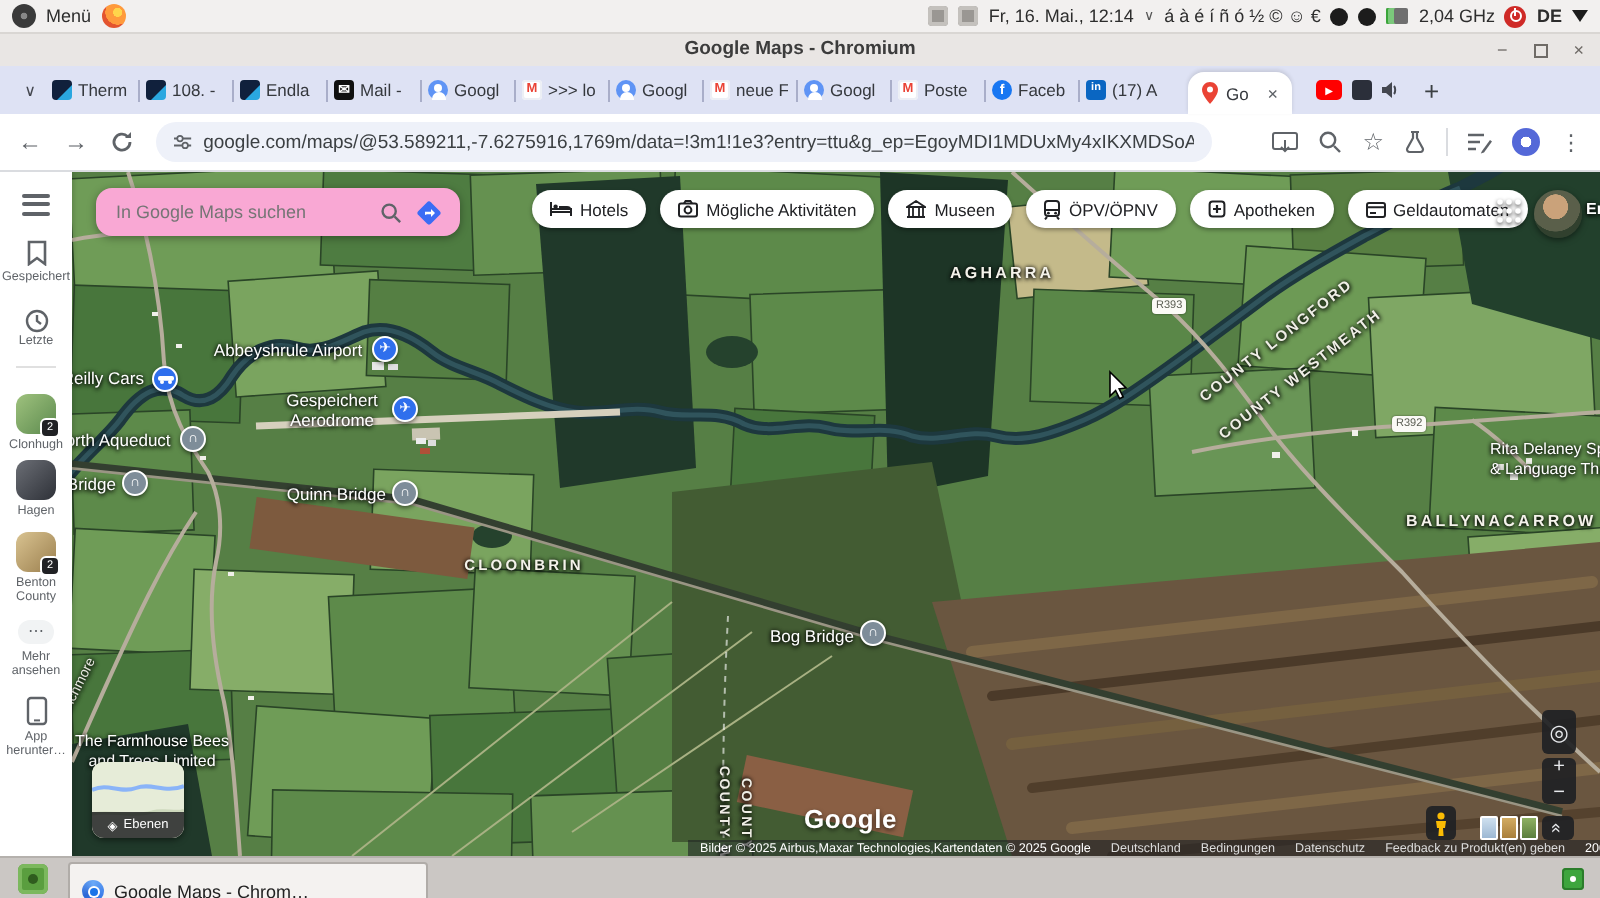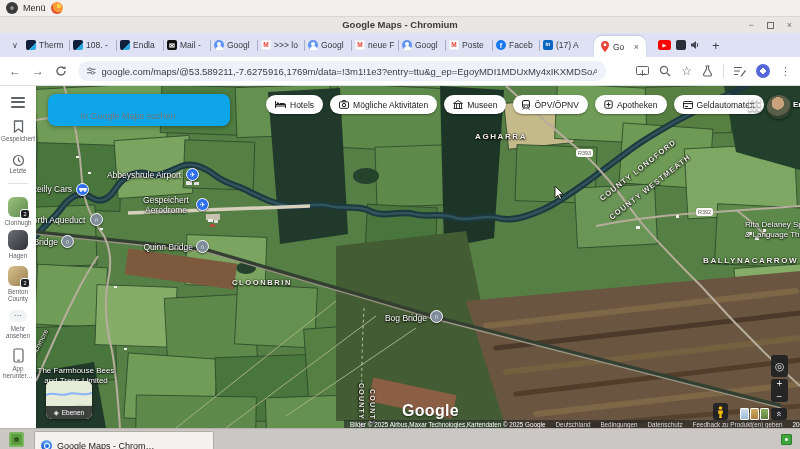--- a/index.html
+++ b/index.html
@@ -59,54 +59,71 @@
   
   #map{position:absolute;left:36px;top:86px;width:764px;height:342px;overflow:hidden;background:#567f45;}
   .maplabel{position:absolute;color:#fff;font-size:8.5px;text-shadow:0 0 2px #000,0 1px 2px rgba(0,0,0,.95);white-space:nowrap;z-index:6;}
   .area{font-size:8px;letter-spacing:1.6px;font-weight:bold;color:#f4f2ea;margin-left:33px;}
   .cnty{font-size:7.5px;letter-spacing:1.2px;font-weight:bold;color:#efeee6;}
   .marker{position:absolute;width:13px;height:13px;border-radius:50%;border:1.5px solid #fff;box-sizing:border-box;display:flex;align-items:center;justify-content:center;color:#fff;font-size:7px;line-height:1;box-shadow:0 1px 2px rgba(0,0,0,.5);z-index:7;}
   .m-blue{background:#2f6fed;}
   .m-gray{background:#7e8d99;}
   .shield{position:absolute;background:#fbfaf6;color:#5a5d52;font-size:5.5px;padding:0 2px;border-radius:2px;line-height:8px;z-index:6;box-shadow:0 0 1px rgba(0,0,0,.6);}
   
-  #searchbox{position:absolute;left:12px;top:8px;width:182px;height:24px;background:#0ea5e9;border-radius:8px;box-shadow:0 1px 4px rgba(0,0,0,.35);display:flex;align-items:center;padding:16px 8px;box-sizing:border-box;gap:6px;z-index:12;flex-direction:column;}
+  #searchbox{position:absolute;left:12px;top:8px;width:182px;height:24px;background:#f9a8d4;border-radius:8px;box-shadow:0 1px 4px rgba(0,0,0,.35);display:flex;align-items:center;padding:0 8px;box-sizing:border-box;gap:6px;z-index:12;}
   #searchbox input{border:0;outline:0;flex:1;font-size:9px;color:#333;font-family:"Liberation Sans",sans-serif;background:transparent;min-width:0;}
   #chips{position:absolute;left:230px;top:9px;display:flex;gap:7px;z-index:12;}
   .chip{height:19px;border-radius:10px;background:#fff;display:inline-flex;align-items:center;gap:4px;padding:0 9px;font-size:8.5px;color:#202124;box-shadow:0 1px 2px rgba(0,0,0,.35);white-space:nowrap;flex:none;}
   .cico{flex:none;display:flex;}
   
   .darkbtn{position:absolute;background:rgba(32,33,36,.92);color:#e8eaed;border-radius:3px;display:flex;align-items:center;justify-content:center;z-index:10;}
   #layers{position:absolute;left:10px;top:295px;width:46px;height:38px;border-radius:6px;overflow:hidden;box-shadow:0 1px 3px rgba(0,0,0,.5);z-index:10;background:#e3ead2;}
   #layers .lband{position:absolute;left:0;right:0;bottom:0;height:13px;background:rgba(15,17,19,.78);color:#fff;font-size:6.5px;display:flex;align-items:center;justify-content:center;gap:3px;}
   #attrbar{position:absolute;left:308px;top:334px;height:8px;display:flex;align-items:center;gap:10px;background:rgba(32,33,36,.6);color:#fff;font-size:6.3px;padding:0 6px;white-space:nowrap;z-index:9;}
   #attrbar a{color:#dcdcdc;text-decoration:none;}
   .thumbrow{position:absolute;left:704px;top:322px;display:flex;gap:1px;z-index:10;}
   .thumb{width:9px;height:12px;border:1px solid #fff;border-radius:1px;box-sizing:border-box;}
-  #glogo{position:absolute;left:366px;top:316px;color:#fff;font-size:16px;font-weight:bold;letter-spacing:.3px;text-shadow:0 1px 2px rgba(0,0,0,.6);z-index:9;}
+  #glogo{position:absolute;left:366px;top:316px;color:#fff;font-size:13px;font-weight:bold;letter-spacing:.3px;text-shadow:0 1px 2px rgba(0,0,0,.6);z-index:9;}
   
   #taskbar{position:absolute;left:0;top:428px;width:800px;height:21px;background:#cbc7c4;border-top:1px solid #b5b1ad;z-index:40;}
   #task-green{position:absolute;left:9px;top:2.5px;width:15px;height:15px;border-radius:3px;background:#5a9e3f;box-shadow:inset 0 0 0 2px #7cb85e;display:flex;align-items:center;justify-content:center;}
   #task-green i{width:5px;height:5px;border-radius:50%;background:#2f5c1e;}
   #taskbtn{position:absolute;left:34px;top:1.5px;width:180px;height:30px;background:#f4f2f0;border:1px solid #b0aca8;border-radius:2px;display:flex;align-items:center;gap:5px;padding:0 6px;box-sizing:border-box;font-size:9px;color:#222;}
   .chromium-ico{width:11px;height:11px;border-radius:50%;background:conic-gradient(#6aa9f7,#3b7de9,#2c67d6,#6aa9f7);position:relative;flex:none;}
   .chromium-ico i{position:absolute;left:2.5px;top:2.5px;width:6px;height:6px;border-radius:50%;background:#fff;}
   .chromium-ico b{position:absolute;left:3.5px;top:3.5px;width:4px;height:4px;border-radius:50%;background:#1a73e8;}
   #tray-green{position:absolute;right:8px;top:5px;width:11px;height:11px;border-radius:2px;background:#3da53d;box-shadow:inset 0 0 0 1px #2b7d2b;display:flex;align-items:center;justify-content:center;}
   #tray-green i{width:3px;height:3px;border-radius:50%;background:#fff;}
 </style>
 </head>
 <body>
 
 <div id="stage">
 
   <div id="sysbar">
     <span class="sys-menu-icon"></span>
     <span>Menü</span>
     <span class="firefox-icon"></span>
+    <div id="sys-right">
+      <span class="tray-sq"></span>
+      <span class="tray-sq"></span>
+      <span>Fr, 16. Mai., 12:14</span>
+      <span style="font-size:7px;color:#555">∨</span>
+      <span>á à é í ñ ó ½ © ☺ €</span>
+      <span class="blk-dot"></span>
+      <span class="blk-dot"></span>
+      <span class="bat"></span>
+      <span>2,04 GHz</span>
+      <span class="pwr">
+          <i></i>
+          <b></b>
+        </span>
+      <span style="font-weight:bold">DE</span>
+      <span class="kb-tri"></span>
+    </div>
   </div>
 
   <div id="titlebar">
     <div class="wt">Google Maps - Chromium</div>
     <div class="winbtns">
       <span>−</span>
       <span class="winsq"></span>
       <span>×</span>
     </div>
   </div>

